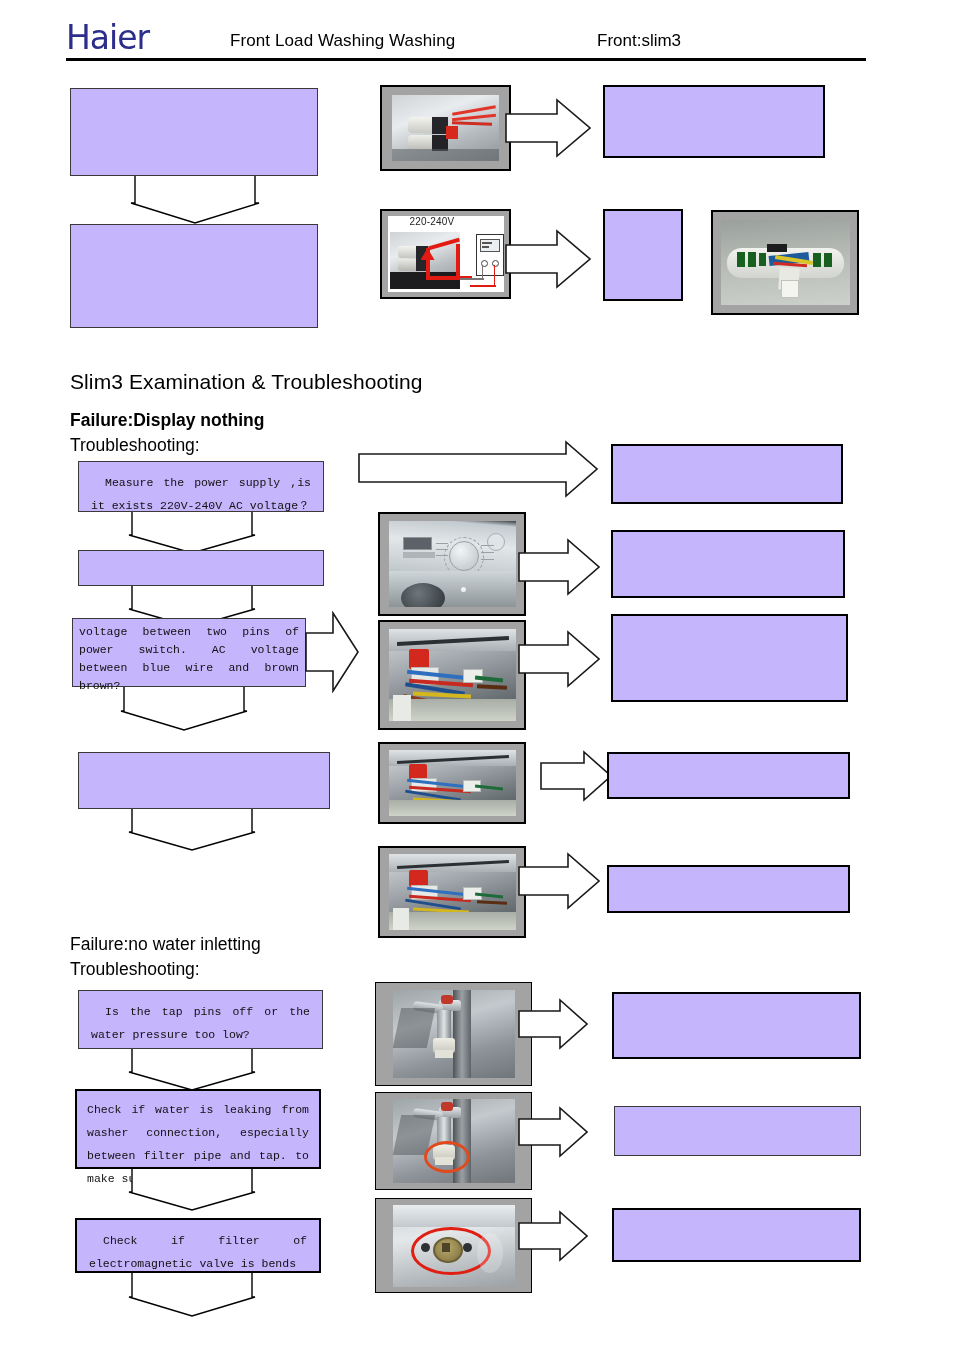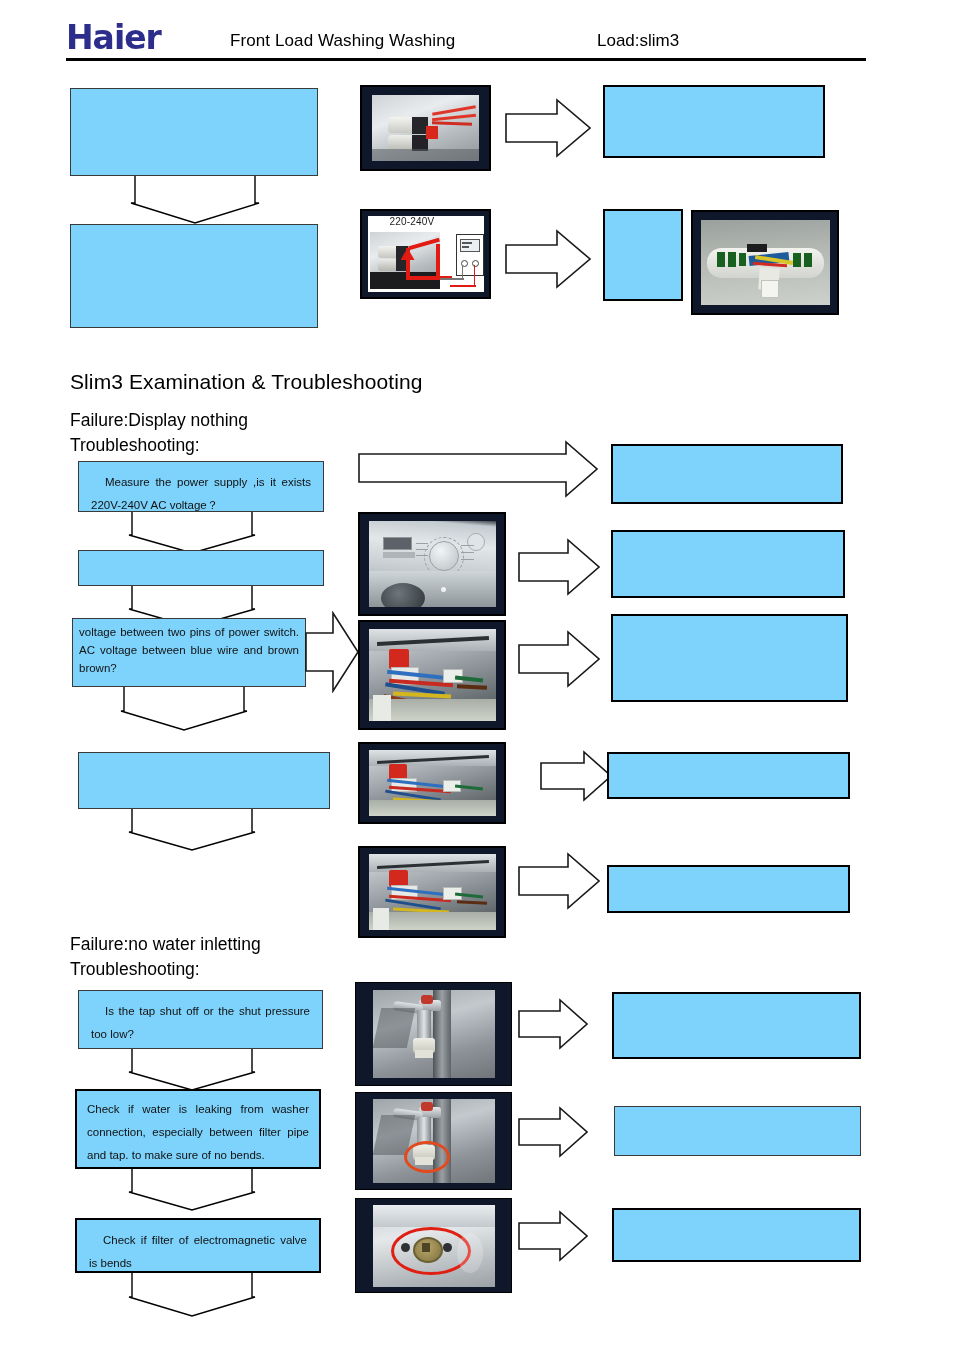--- a/index.html
+++ b/index.html
@@ -7,60 +7,61 @@
     width:954px;height:1350px;position:relative;overflow:hidden;
     font-family:"Liberation Sans", sans-serif;color:#000;
   }
   .page{position:absolute;inset:0;}
 
   
   .header{position:absolute;left:0;top:0;width:954px;height:66px;}
   .logo{
     position:absolute;left:66px;top:21px;
     font-family:"DejaVu Sans", sans-serif;
-    font-size:33px;font-weight:bold;letter-spacing:-1px;
+    font-size:33px;font-weight:normal;letter-spacing:-1px;
     color:#2d2d8c;line-height:33px;
   }
   .hdr-title{
     position:absolute;left:230px;top:31px;
     font-size:17px;letter-spacing:0.1px;white-space:nowrap;
   }
   .hdr-model{
     position:absolute;left:597px;top:31px;
     font-size:17px;white-space:nowrap;
   }
   .hdr-rule{
     position:absolute;left:66px;top:58px;width:800px;height:3px;background:#000;
   }
 
   
   .fbox{
     position:absolute;box-sizing:border-box;
-    border:1.4px solid #3a3a3a;background:#7dd3fc;
+    border:1.4px solid #3a3a3a;background:#c4b5fd;font-family:Liberation Mono, monospace;
   }
   .fbox.thick{border:2.2px solid #000;}
   .fbox-txt{
     position:absolute;left:0;right:0;top:0;bottom:0;
     padding:9px 12px 0 12px;
     font-size:11.5px;line-height:23px;
     text-align:justify;text-justify:inter-word;
     color:#111;
   }
   .fbox-txt.ind{text-indent:14px;}
 
   
   .downarrow,.rightarrow{position:absolute;}
   .downarrow svg,.rightarrow svg{display:block;}
 
   
   .photoframe{
     position:absolute;box-sizing:border-box;
-    border:2.4px solid #000;background:#0f172a;
+    border:2.4px solid #000;background:#a3a3a3;
     display:flex;align-items:center;justify-content:center;
     overflow:hidden;
+    margin-left:20px;
   }
   .photoframe.thin{border:1.6px solid #000;}
   .photo{position:relative;overflow:hidden;}
 
   
   .h-main{position:absolute;font-size:21px;letter-spacing:0.1px;white-space:nowrap;}
   .h-sub{position:absolute;font-size:17.5px;white-space:nowrap;}
 
   .vlabel{
     position:absolute;font-size:10px;color:#222;
@@ -76,21 +77,21 @@
   .ph-filter{background:linear-gradient(170deg,#c9ced2 0%,#e4e8ea 35%,#b6bbbf 75%,#9ba1a5 100%);}
 </style>
 </head>
 <body>
 
 <div class="page">
 
   <div class="header">
     <div class="logo" style="color: rgb(45, 45, 140);">Haier</div>
     <div class="hdr-title">Front Load Washing Washing</div>
-    <div class="hdr-model">Load:slim3</div>
+    <div class="hdr-model">Front:slim3</div>
     <div class="hdr-rule"></div>
   </div>
 
   <div class="fbox" style="left:70px;top:88px;width:248px;height:88px;">
     <div class="fbox-txt"></div>
   </div>
 
   <div class="downarrow" style="left:130px;top:175px;">
     <svg width="130" height="50" viewBox="0 0 130 50">
       <path d="M5,1 L5,28 L1,28 L65,48 L129,28 L125,28 L125,1" fill="#ffffff" stroke="#000" stroke-width="1.4" stroke-linejoin="miter"></path>
@@ -175,21 +176,21 @@
       <div style="position:absolute;left:48px;top:34px;width:40px;height:10px;background:#1d5b9c;transform:rotate(-6deg);"></div>
       <div style="position:absolute;left:54px;top:38px;width:38px;height:4px;background:#d8c527;transform:rotate(9deg);"></div>
       <div style="position:absolute;left:52px;top:43px;width:34px;height:3px;background:#cf2b22;transform:rotate(4deg);"></div>
       <div style="position:absolute;left:58px;top:48px;width:20px;height:22px;background:#e9e9e4;transform:rotate(4deg);"></div>
       <div style="position:absolute;left:60px;top:60px;width:16px;height:16px;background:#f4f4f0;border:1px solid #c3c3bd;"></div>
     </div>
   </div>
 
   <div class="h-main" style="left:70px;top:370px;">Slim3 Examination &amp; Troubleshooting</div>
 
-  <div class="h-sub" style="left:70px;top:410px;">Failure:Display nothing</div>
+  <div class="h-sub" style="left:70px;top:410px;font-weight:bold;">Failure:Display nothing</div>
   <div class="h-sub" style="left:70px;top:435px;">Troubleshooting:</div>
 
   <div class="fbox" style="left:78px;top:461px;width:246px;height:51px;">
     <div class="fbox-txt ind">Measure  the  power  supply  ,is  it  exists 220V-240V AC voltage？</div>
   </div>
 
   <div class="rightarrow" style="left:358px;top:440px;">
     <svg width="240" height="58" viewBox="0 0 240 58">
       <path d="M1,14 L208,14 L208,2 L239,29 L208,56 L208,42 L1,42 Z" fill="#ffffff" stroke="#1a1a1a" stroke-width="1.6" stroke-linejoin="miter"></path>
     </svg>
@@ -352,21 +353,21 @@
   </div>
 
   <div class="fbox thick" style="left:607px;top:865px;width:243px;height:48px;">
     <div class="fbox-txt"></div>
   </div>
 
   <div class="h-sub" style="left:70px;top:934px;">Failure:no water inletting</div>
   <div class="h-sub" style="left:70px;top:959px;">Troubleshooting:</div>
 
   <div class="fbox" style="left:78px;top:990px;width:245px;height:59px;">
-    <div class="fbox-txt ind">Is  the  tap  shut  off  or  the  shut  pressure too low?</div>
+    <div class="fbox-txt ind">Is  the  tap  pins  off  or  the  water  pressure too low?</div>
   </div>
 
   <div class="photoframe thin" style="left:355px;top:982px;width:157px;height:104px;">
     <div class="photo ph-tap" style="width:122px;height:88px;position:relative;">
       <div style="position:absolute;left:60px;top:0;width:18px;height:88px;background:linear-gradient(90deg,#4d5357,#9aa0a4,#5d6367);"></div>
       <div style="position:absolute;left:46px;top:10px;width:22px;height:11px;border-radius:3px;background:linear-gradient(180deg,#e6e9eb,#9aa0a4);"></div>
       <div style="position:absolute;left:48px;top:5px;width:12px;height:9px;border-radius:3px;background:#c0392b;"></div>
       <div style="position:absolute;left:20px;top:13px;width:30px;height:9px;border-radius:4px;background:linear-gradient(180deg,#dfe3e6,#8f9599);transform:rotate(8deg);"></div>
       <div style="position:absolute;left:44px;top:20px;width:14px;height:30px;background:linear-gradient(90deg,#8d9397,#e0e4e6,#7c8286);"></div>
       <div style="position:absolute;left:40px;top:48px;width:22px;height:15px;border-radius:3px;background:linear-gradient(180deg,#efeee6,#c9c8bd);"></div>

